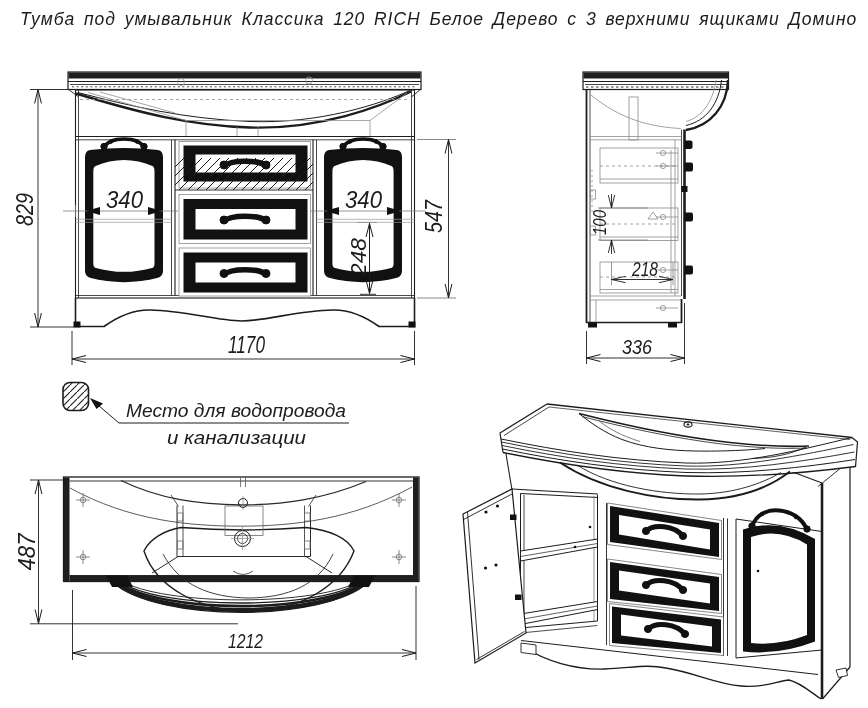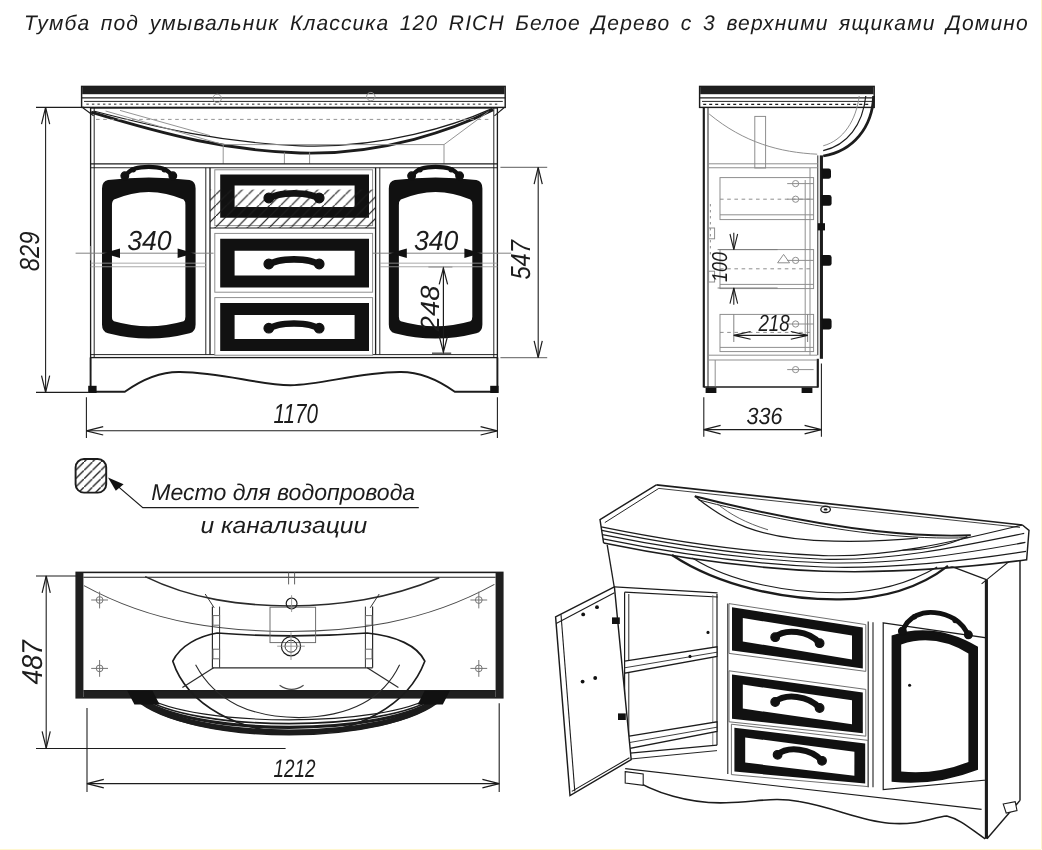--- a/index.html
+++ b/index.html
@@ -1,16 +1,16 @@
 <!DOCTYPE html>
 <html><head>
 <meta charset="utf-8">
 <style>
   html,body{margin:0;padding:0;background:#fff;}
-  .wrap{width:868px;height:708px;position:relative;background:#fde047;}
+  .wrap{width:868px;height:708px;position:relative;background:#7dd3fc;}
   text{font-family:"Liberation Sans",sans-serif;font-style:italic;fill:#1c1c1c;}
 </style>
 </head>
 <body>
 <div class="wrap">
 <svg width="868" height="708" viewBox="0 0 868 708">
 <defs>
 <pattern id="hatch" patternUnits="userSpaceOnUse" width="9" height="9">
   <path d="M-1,10 L10,-1" stroke="#1c1c1c" stroke-width="1"></path>
 </pattern>

